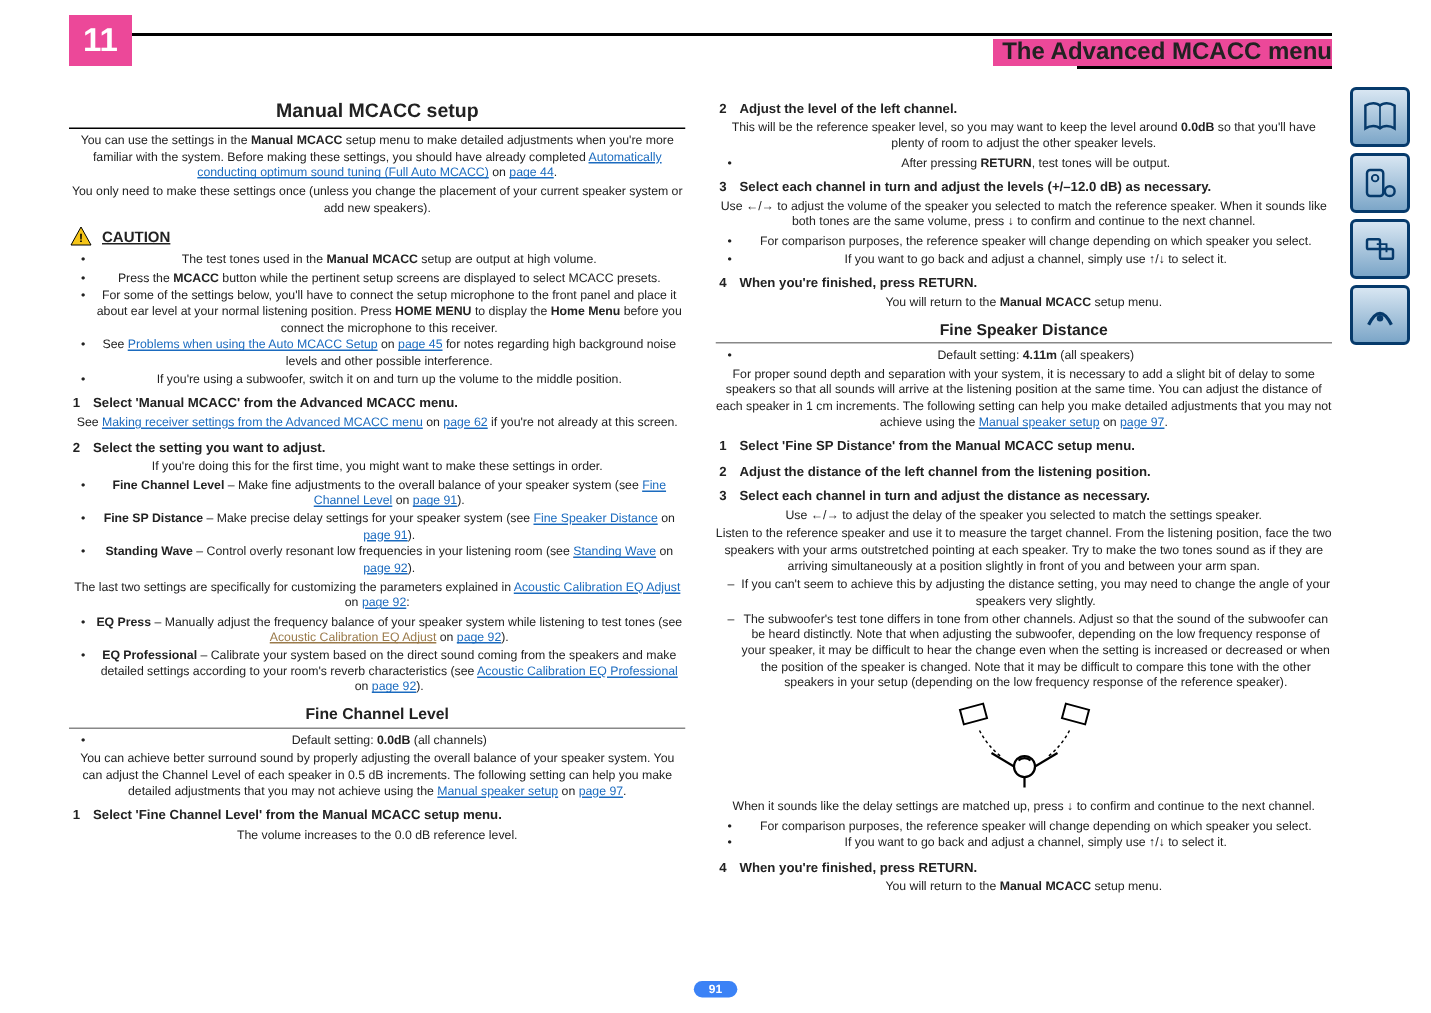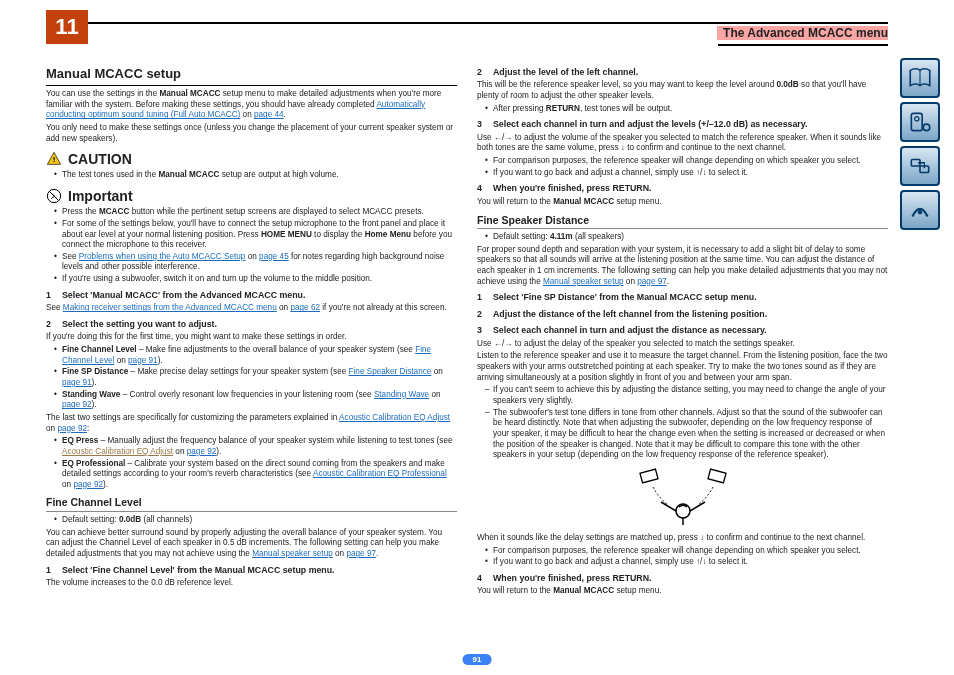--- a/index.html
+++ b/index.html
@@ -13,51 +13,51 @@
     position: relative;
     overflow: hidden;
   }
   .topbar {
     position: absolute; left: 46px; right: 66px; top: 22px;
     border-top: 2px solid #000;
     height: 26px;
   }
   .chapter-box {
     position: absolute; left: 46px; top: 10px; width: 42px; height: 34px;
-    background: #c2410c; color: #fff; font-weight: bold; font-size: 22px;
+    background: #ec4899; color: #fff; font-weight: bold; font-size: 22px;
     display: flex; align-items: center; justify-content: center;
   }
   .header-title {
-    position: absolute; right: 66px; top: 26px; font-size: 12px; font-weight: bold;
-    background: #fca5a5; padding-left: 6px;
+    position: absolute; right: 66px; top: 26px; font-size: 16px; font-weight: bold;
+    background: #ec4899; padding-left: 6px;
   }
   .header-title .mc { font-weight: 900; }
   .header-underline {
     position: absolute; right: 66px; top: 44px; width: 170px; border-bottom: 2px solid #000;
   }
   .columns {
     position: absolute; top: 62px; left: 46px; right: 66px; bottom: 30px;
     display: flex; gap: 20px;
   }
-  .col { flex: 1; overflow: hidden; font-size: 8.2px; line-height: 1.3; }
+  .col { flex: 1; overflow: hidden; font-size: 8.2px; line-height: 1.3; text-align: center; }
   h2 { font-size: 13px; font-weight: 900; border-bottom: 1px solid #000; padding-bottom: 2px; margin: 4px 0 3px; }
   h3 { font-size: 10.5px; font-weight: 900; border-bottom: 1px solid #888; padding-bottom: 1px; margin: 6px 0 3px; }
   h4 { font-size: 8.8px; font-weight: 900; margin: 5px 0 2px; display: flex; gap: 6px; }
   h4 .num { width: 10px; }
   p { margin: 2px 0; }
   ul { list-style: none; margin: 2px 0 2px 8px; }
   ul li { position: relative; padding-left: 8px; margin: 1px 0; }
   ul li::before { content: "•"; position: absolute; left: 0; top: 0; }
   ul.dash li::before { content: "–"; }
   a.link { color: #1b6bbf; text-decoration: underline; cursor: pointer; }
   a.link2 { color: #9a7a4a; text-decoration: underline; cursor: pointer; }
   b { font-weight: 700; }
   .caution, .important { display: flex; align-items: center; gap: 6px; margin-top: 6px; }
   .caution svg, .important svg { width: 16px; height: 16px; flex-shrink: 0; }
-  .caution-label, .important-label { font-weight: 900; font-size: 14px; }
+  .caution-label, .important-label { font-weight: 900; font-size: 10px; text-decoration: underline; }
   .arrow-glyph { font-family: Arial; }
   .diagram { display: flex; justify-content: center; margin: 6px 0; }
   .sidebar {
     position: absolute; right: 12px; top: 58px; width: 42px;
     display: flex; flex-direction: column; gap: 4px;
   }
   .side-icon {
     width: 40px; height: 40px; border: 2px solid #063a6b; border-radius: 4px;
     background: linear-gradient(#d8e6f2, #7ca6c8);
     display: flex; align-items: center; justify-content: center; color: #063a6b;
@@ -93,28 +93,20 @@
       <svg viewBox="0 0 24 24">
           <path fill="#f5c518" stroke="#000" stroke-width="1" d="M12 2 L22 20 L2 20 Z"></path>
           <text x="12" y="17" text-anchor="middle" font-size="12" font-weight="bold">!</text>
         </svg>
       <span class="caution-label"> CAUTION</span>
     </div>
     <ul>
       <li><span>The test tones used in the </span><b>Manual MCACC</b><span> setup are output at high volume.</span></li>
     </ul>
 
-    <div class="important">
-      <svg viewBox="0 0 24 24">
-          <circle cx="12" cy="12" r="10" fill="none" stroke="#000" stroke-width="1.5"></circle>
-          <line x1="5" y1="5" x2="19" y2="19" stroke="#000" stroke-width="1.5"></line>
-          <path d="M8 8 L13 12 L8 16" fill="none" stroke="#000" stroke-width="1.5"></path>
-        </svg>
-      <span class="important-label"> Important</span>
-    </div>
     <ul>
       <li><span>Press the </span><b>MCACC</b><span> button while the pertinent setup screens are displayed to select MCACC presets.</span></li>
       <li><span>For some of the settings below, you'll have to connect the setup microphone to the front panel and place it about ear level at your normal listening position. Press </span><b>HOME MENU</b><span> to display the </span><b>Home Menu</b><span> before you connect the microphone to this receiver.</span></li>
       <li><span>See </span><a class="link">Problems when using the Auto MCACC Setup</a><span> on </span><a class="link">page 45</a><span> for notes regarding high background noise levels and other possible interference.</span></li>
       <li>If you're using a subwoofer, switch it on and turn up the volume to the middle position.</li>
     </ul>
 
     <h4>
         <span class="num">1</span>
         <span>Select 'Manual MCACC' from the Advanced MCACC menu.</span>

